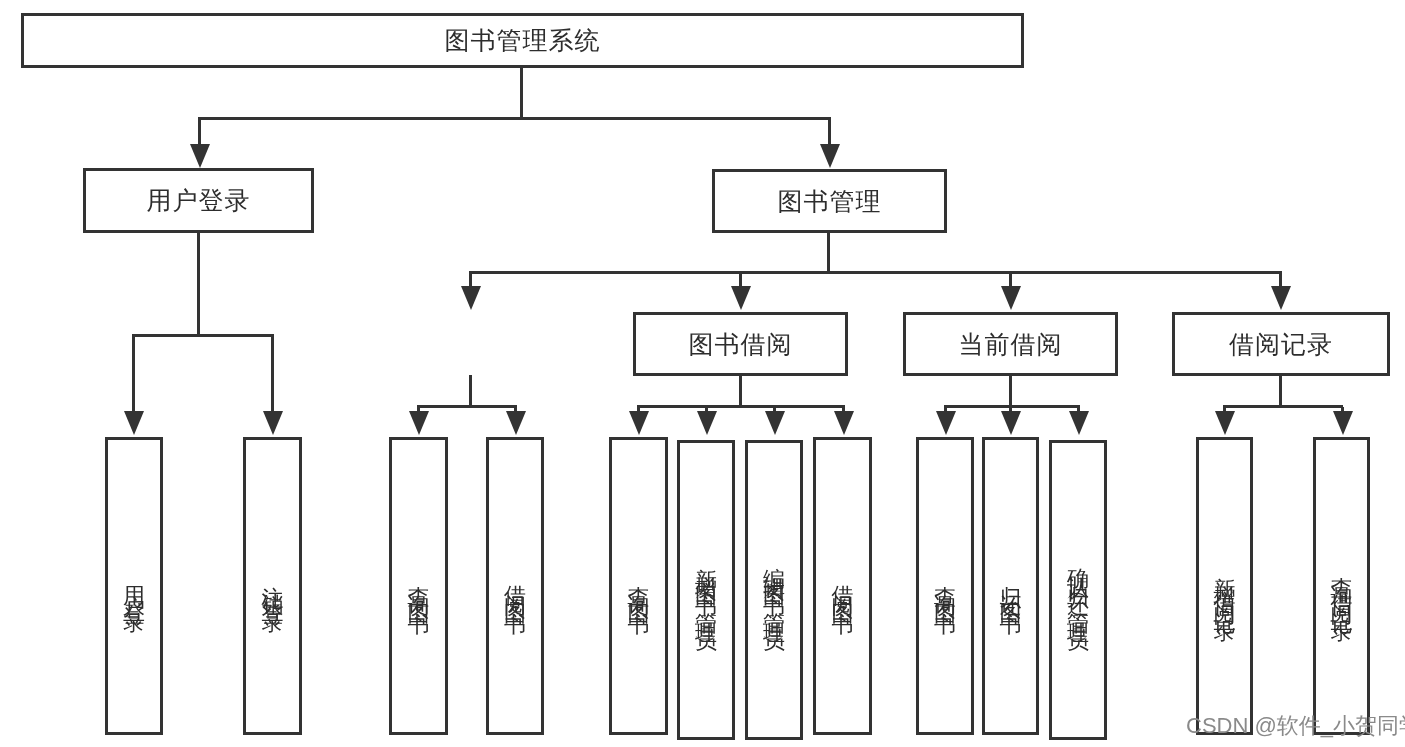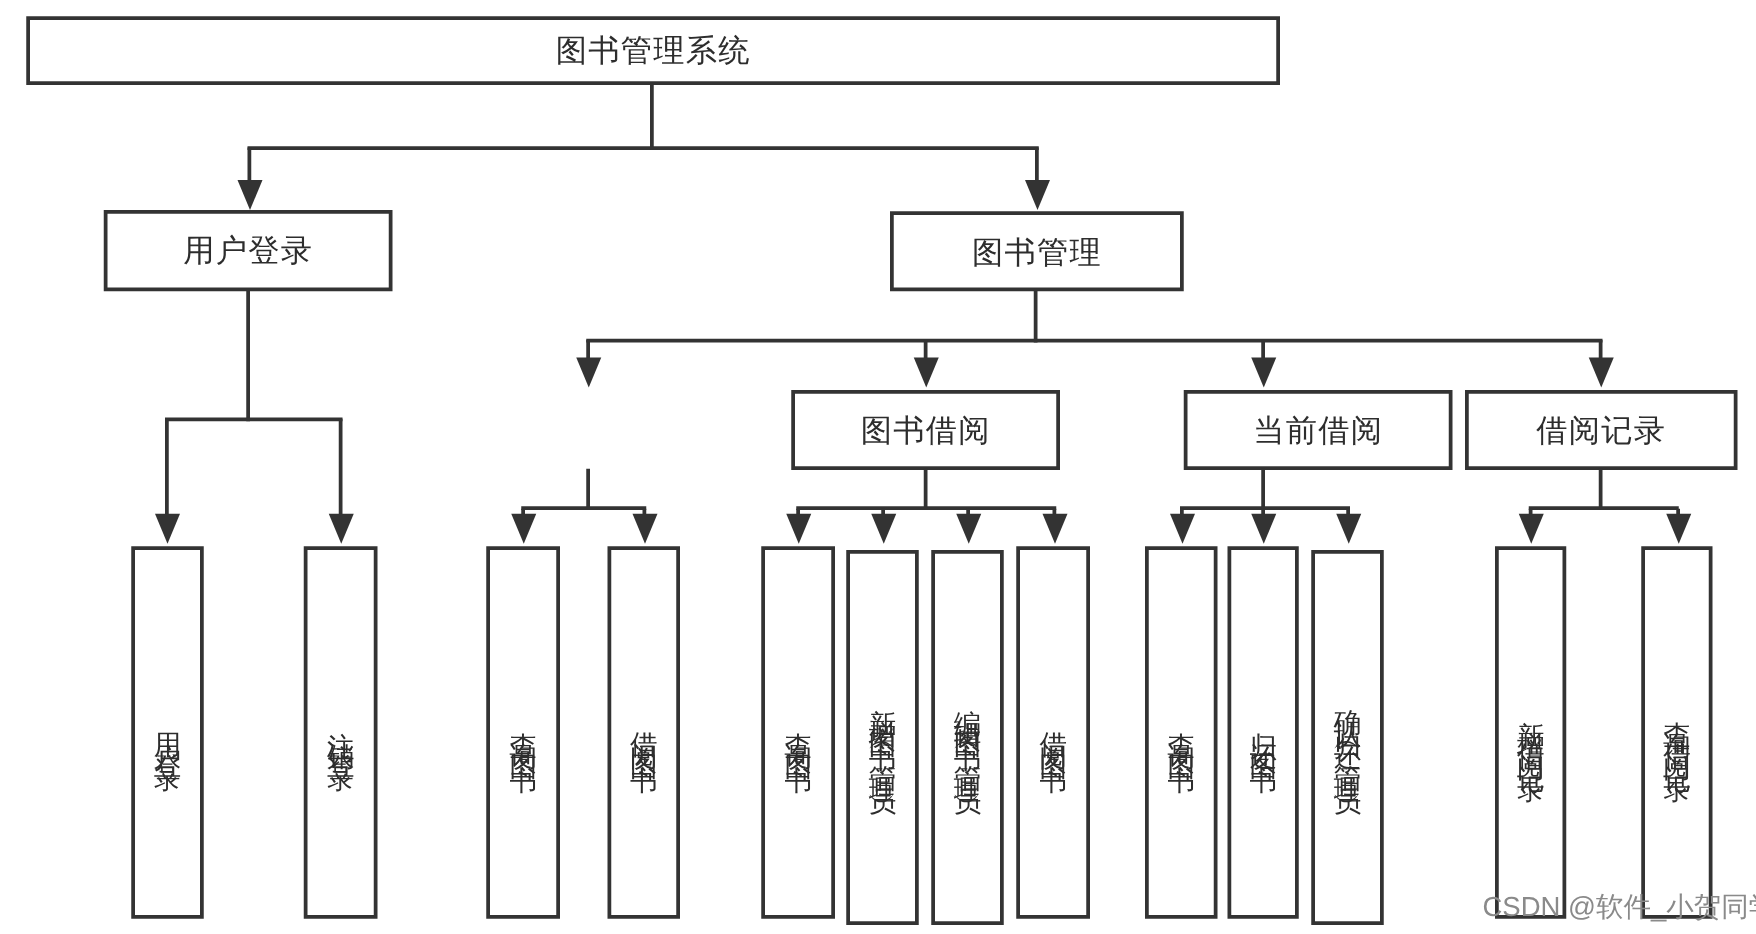--- a/index.html
+++ b/index.html
@@ -98,21 +98,21 @@
   <div class="line" style="left:827px;top:232px;width:3px;height:42px"></div>
   <div class="line" style="left:469px;top:271px;width:813px;height:3px"></div>
   <div class="arrow" style="left:469px;top:272px;height:16px"></div>
   <div class="arrow" style="left:739px;top:272px;height:16px"></div>
   <div class="arrow" style="left:1009px;top:272px;height:16px"></div>
   <div class="arrow" style="left:1279px;top:272px;height:16px"></div>
 
   <div class="box h" style="left:633px;top:312px;width:215px;height:64px">
     <span>图书借阅</span>
   </div>
-  <div class="box h" style="left:947px;top:312px;width:215px;height:64px">
+  <div class="box h" style="left:903px;top:312px;width:215px;height:64px">
     <span>当前借阅</span>
   </div>
   <div class="box h" style="left:1172px;top:312px;width:218px;height:64px">
     <span>借阅记录</span>
   </div>
 
   <div class="line" style="left:469px;top:375px;width:3px;height:33px"></div>
   <div class="line" style="left:417px;top:405px;width:100px;height:3px"></div>
   <div class="arrow" style="left:417px;top:407px;height:6px"></div>
   <div class="arrow" style="left:514px;top:407px;height:6px"></div>

